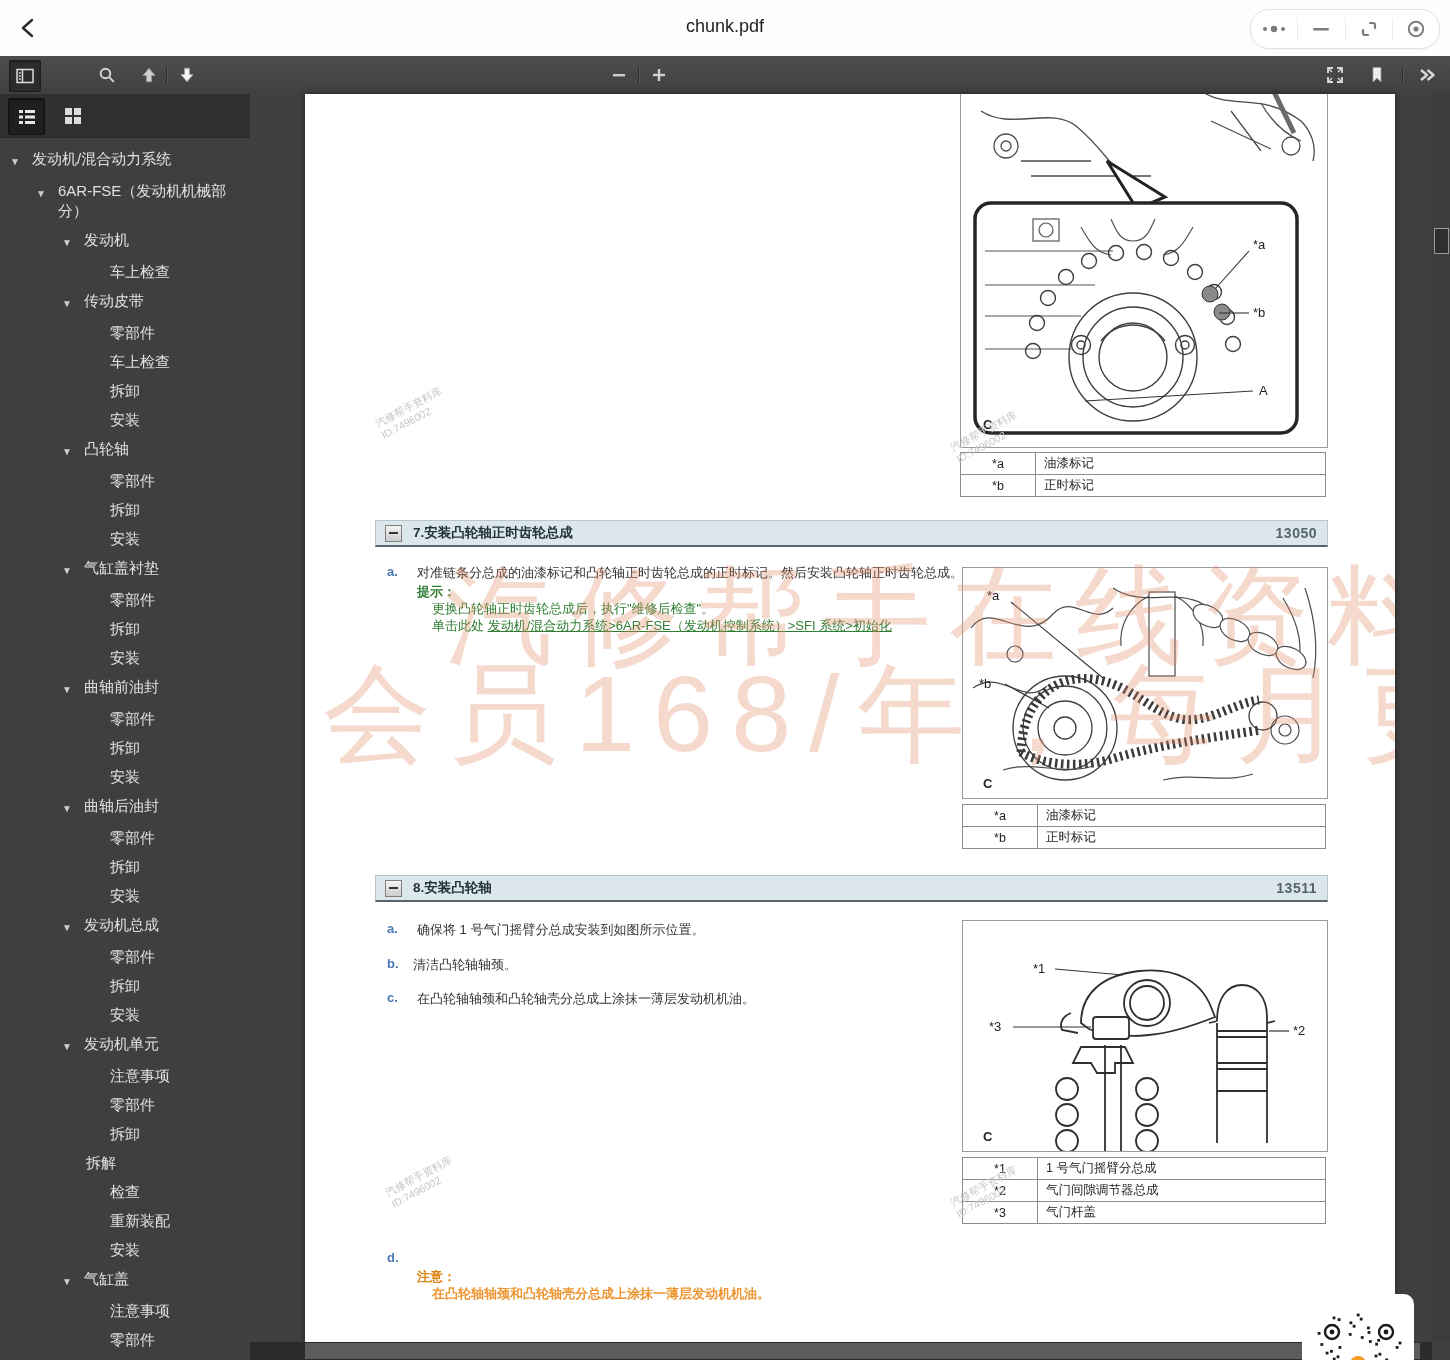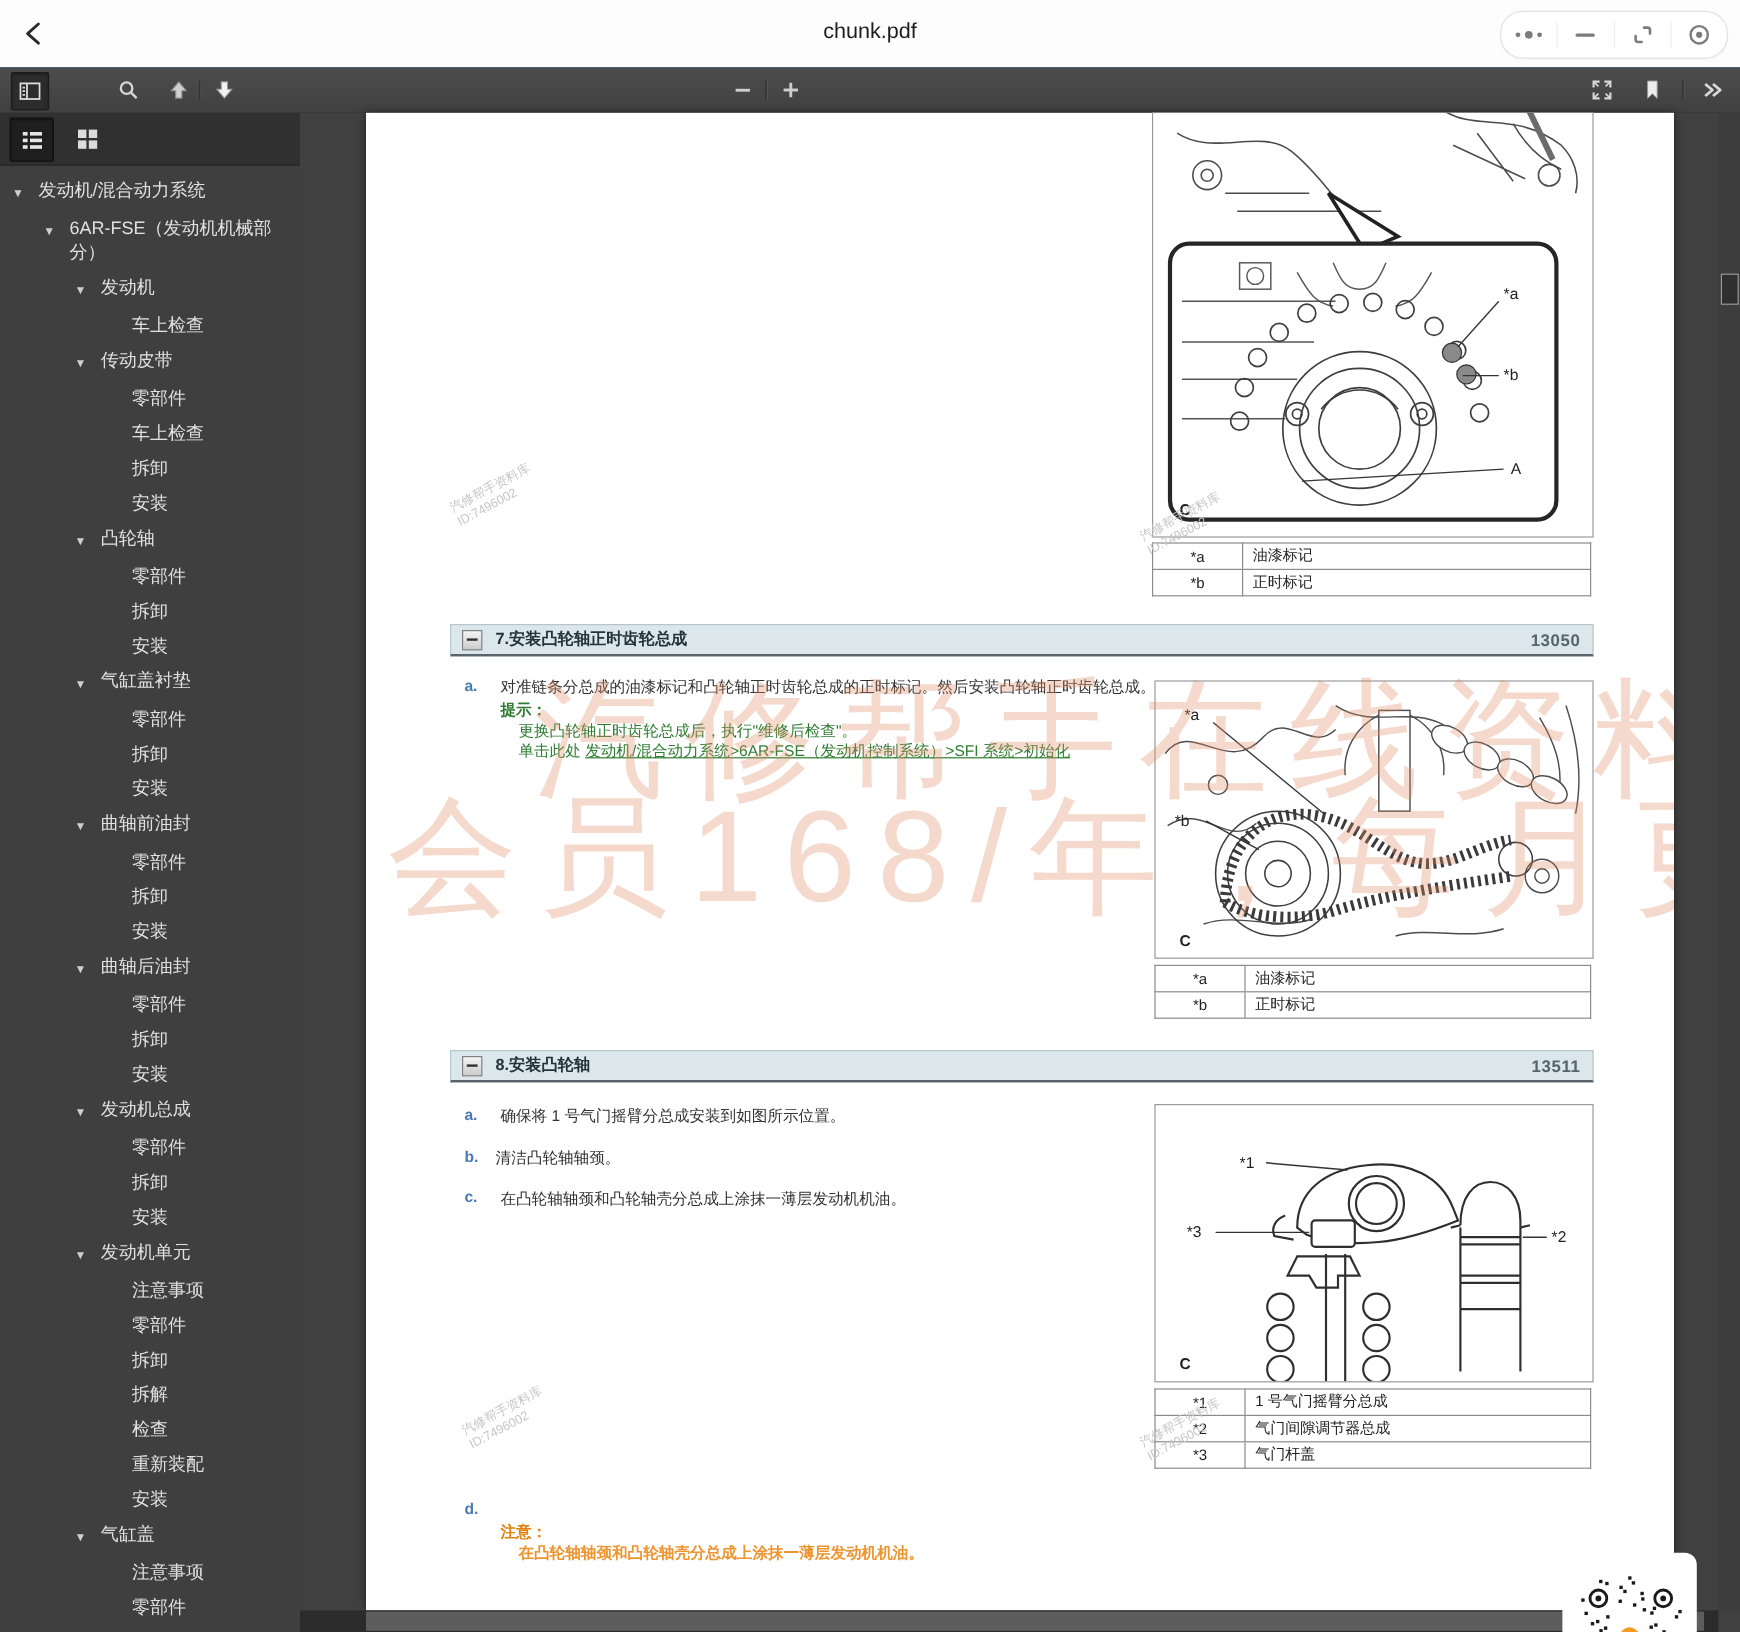--- a/index.html
+++ b/index.html
@@ -334,21 +334,21 @@
         <span class="lbl">注意事项</span>
       </div>
       <div class="tree-row" style="padding-left: 88px;">
         <span class="tri"></span>
         <span class="lbl">零部件</span>
       </div>
       <div class="tree-row" style="padding-left: 88px;">
         <span class="tri"></span>
         <span class="lbl">拆卸</span>
       </div>
-      <div class="tree-row" style="padding-left: 88px; text-align: center;">
+      <div class="tree-row" style="padding-left: 64px; text-align: center;">
         <span class="tri"></span>
         <span class="lbl">拆解</span>
       </div>
       <div class="tree-row" style="padding-left: 88px;">
         <span class="tri"></span>
         <span class="lbl">检查</span>
       </div>
       <div class="tree-row" style="padding-left: 88px;">
         <span class="tri"></span>
         <span class="lbl">重新装配</span>

